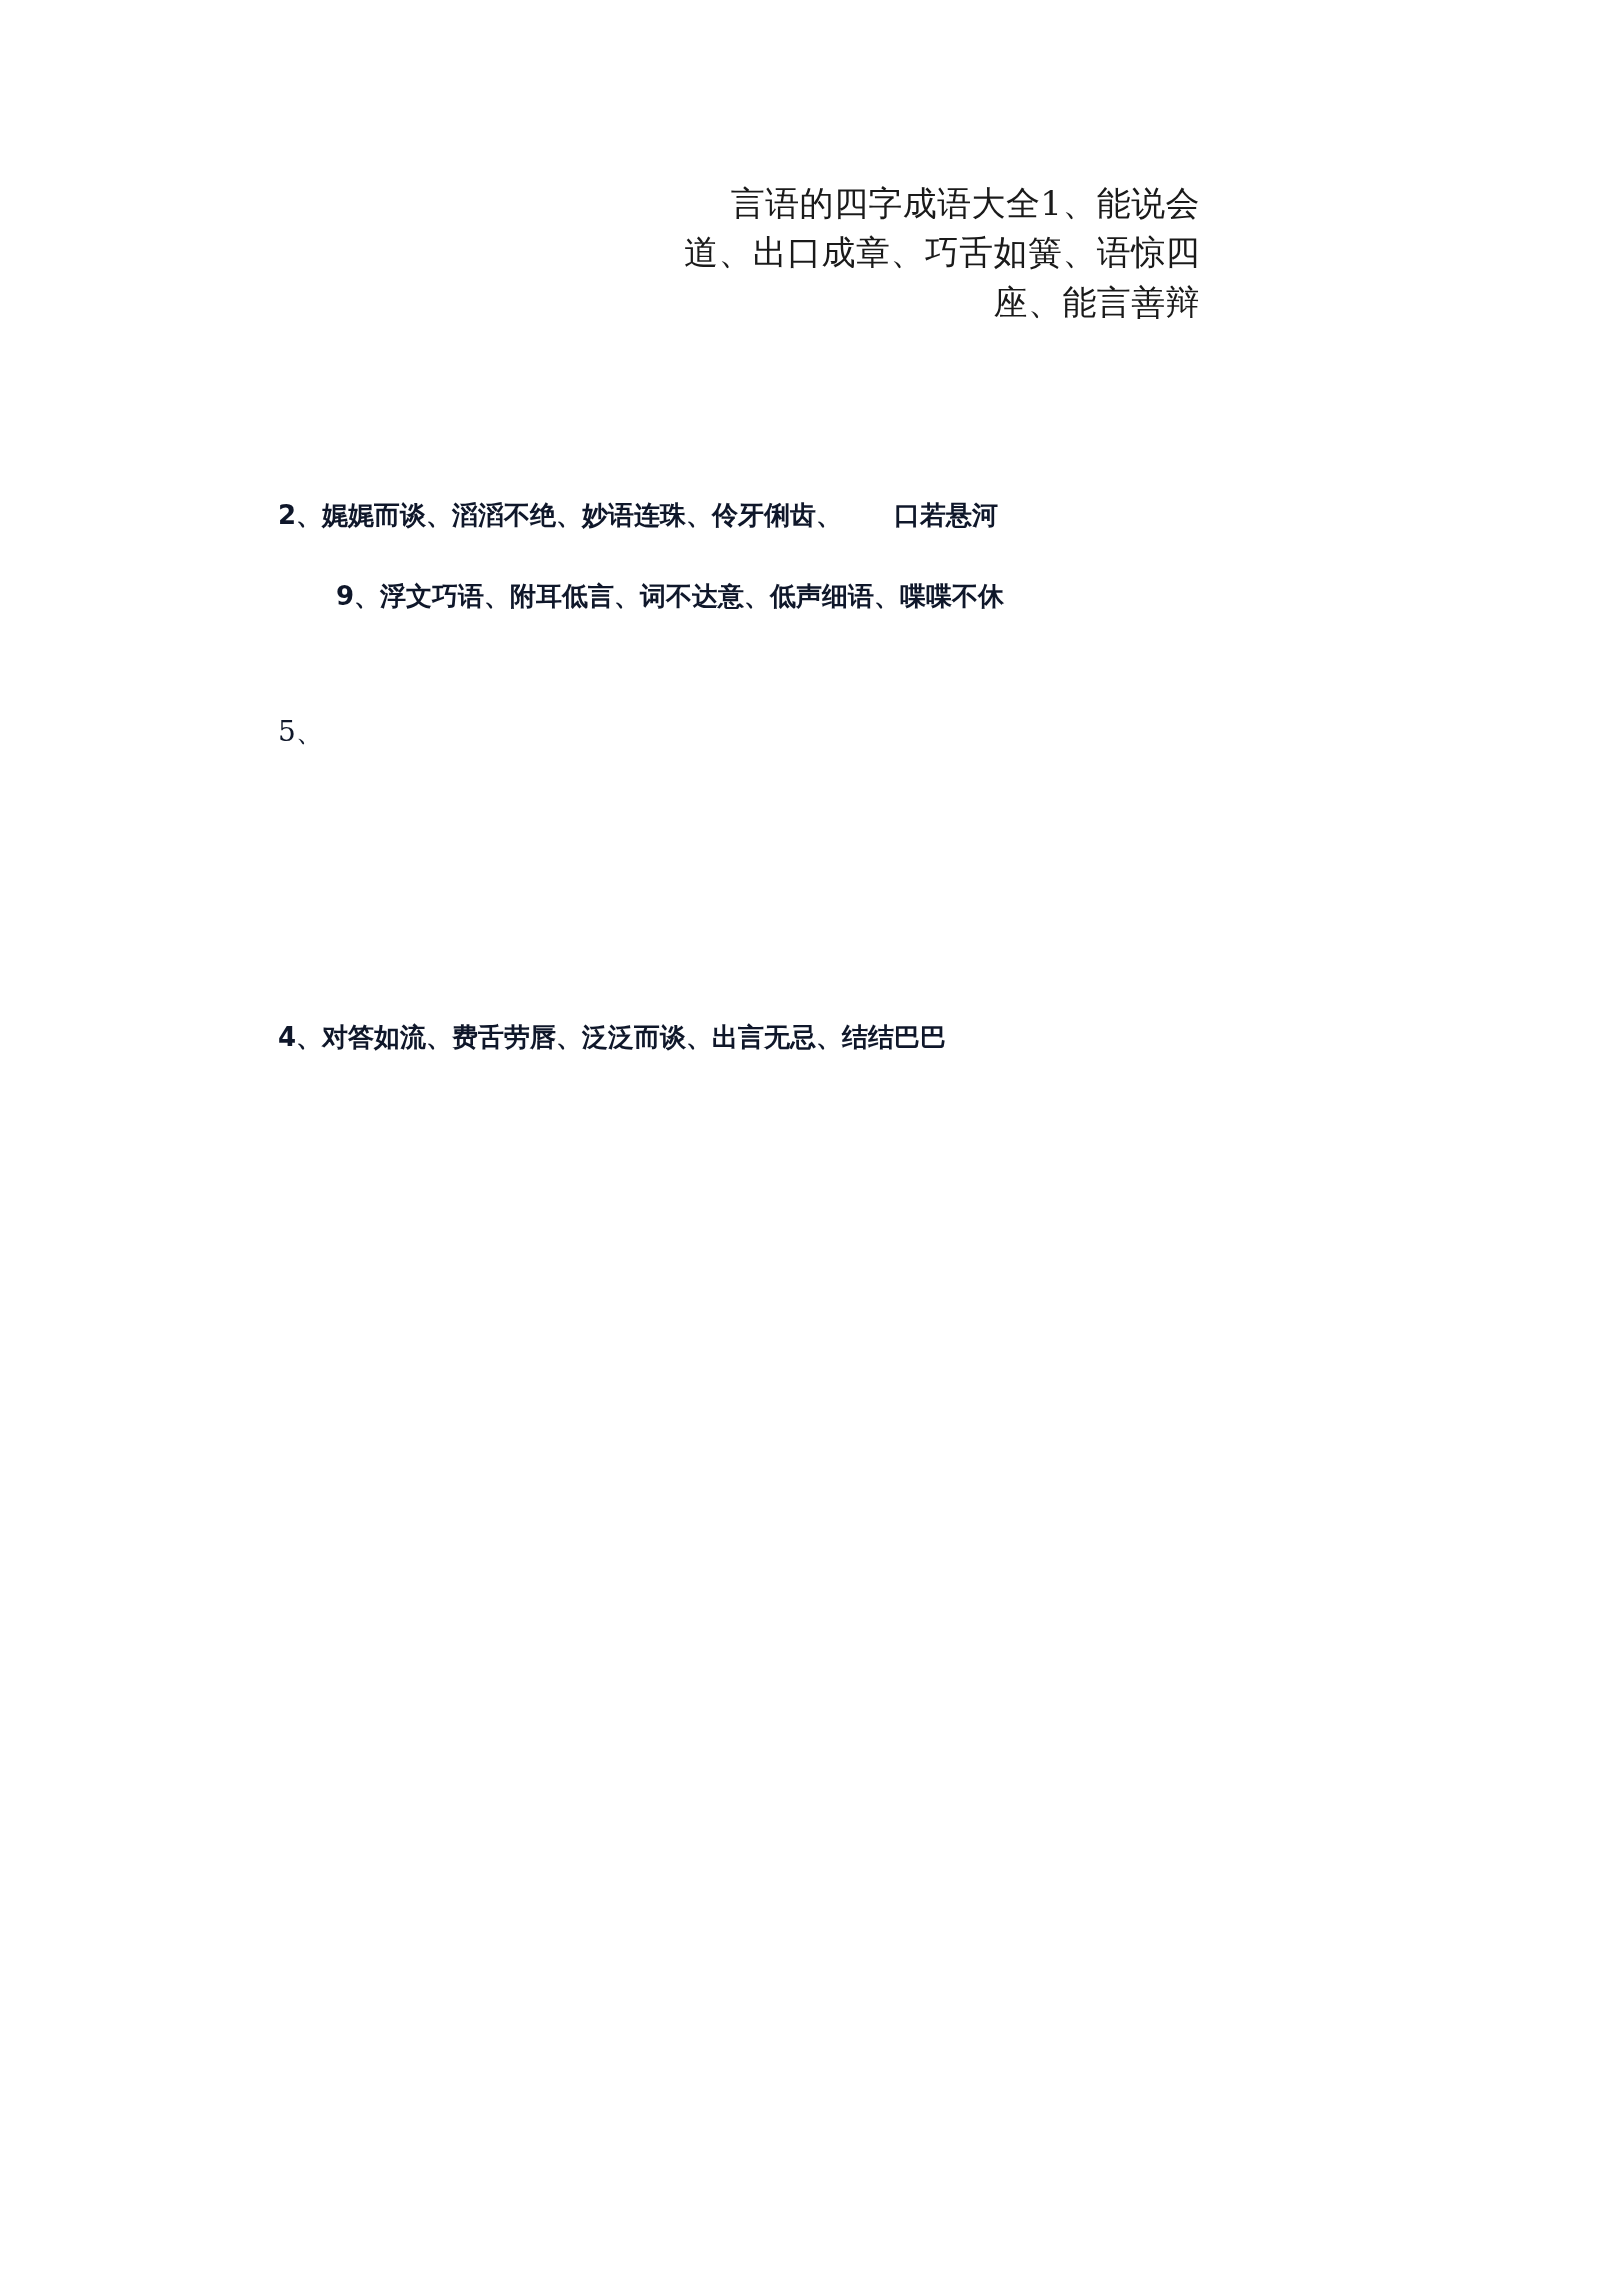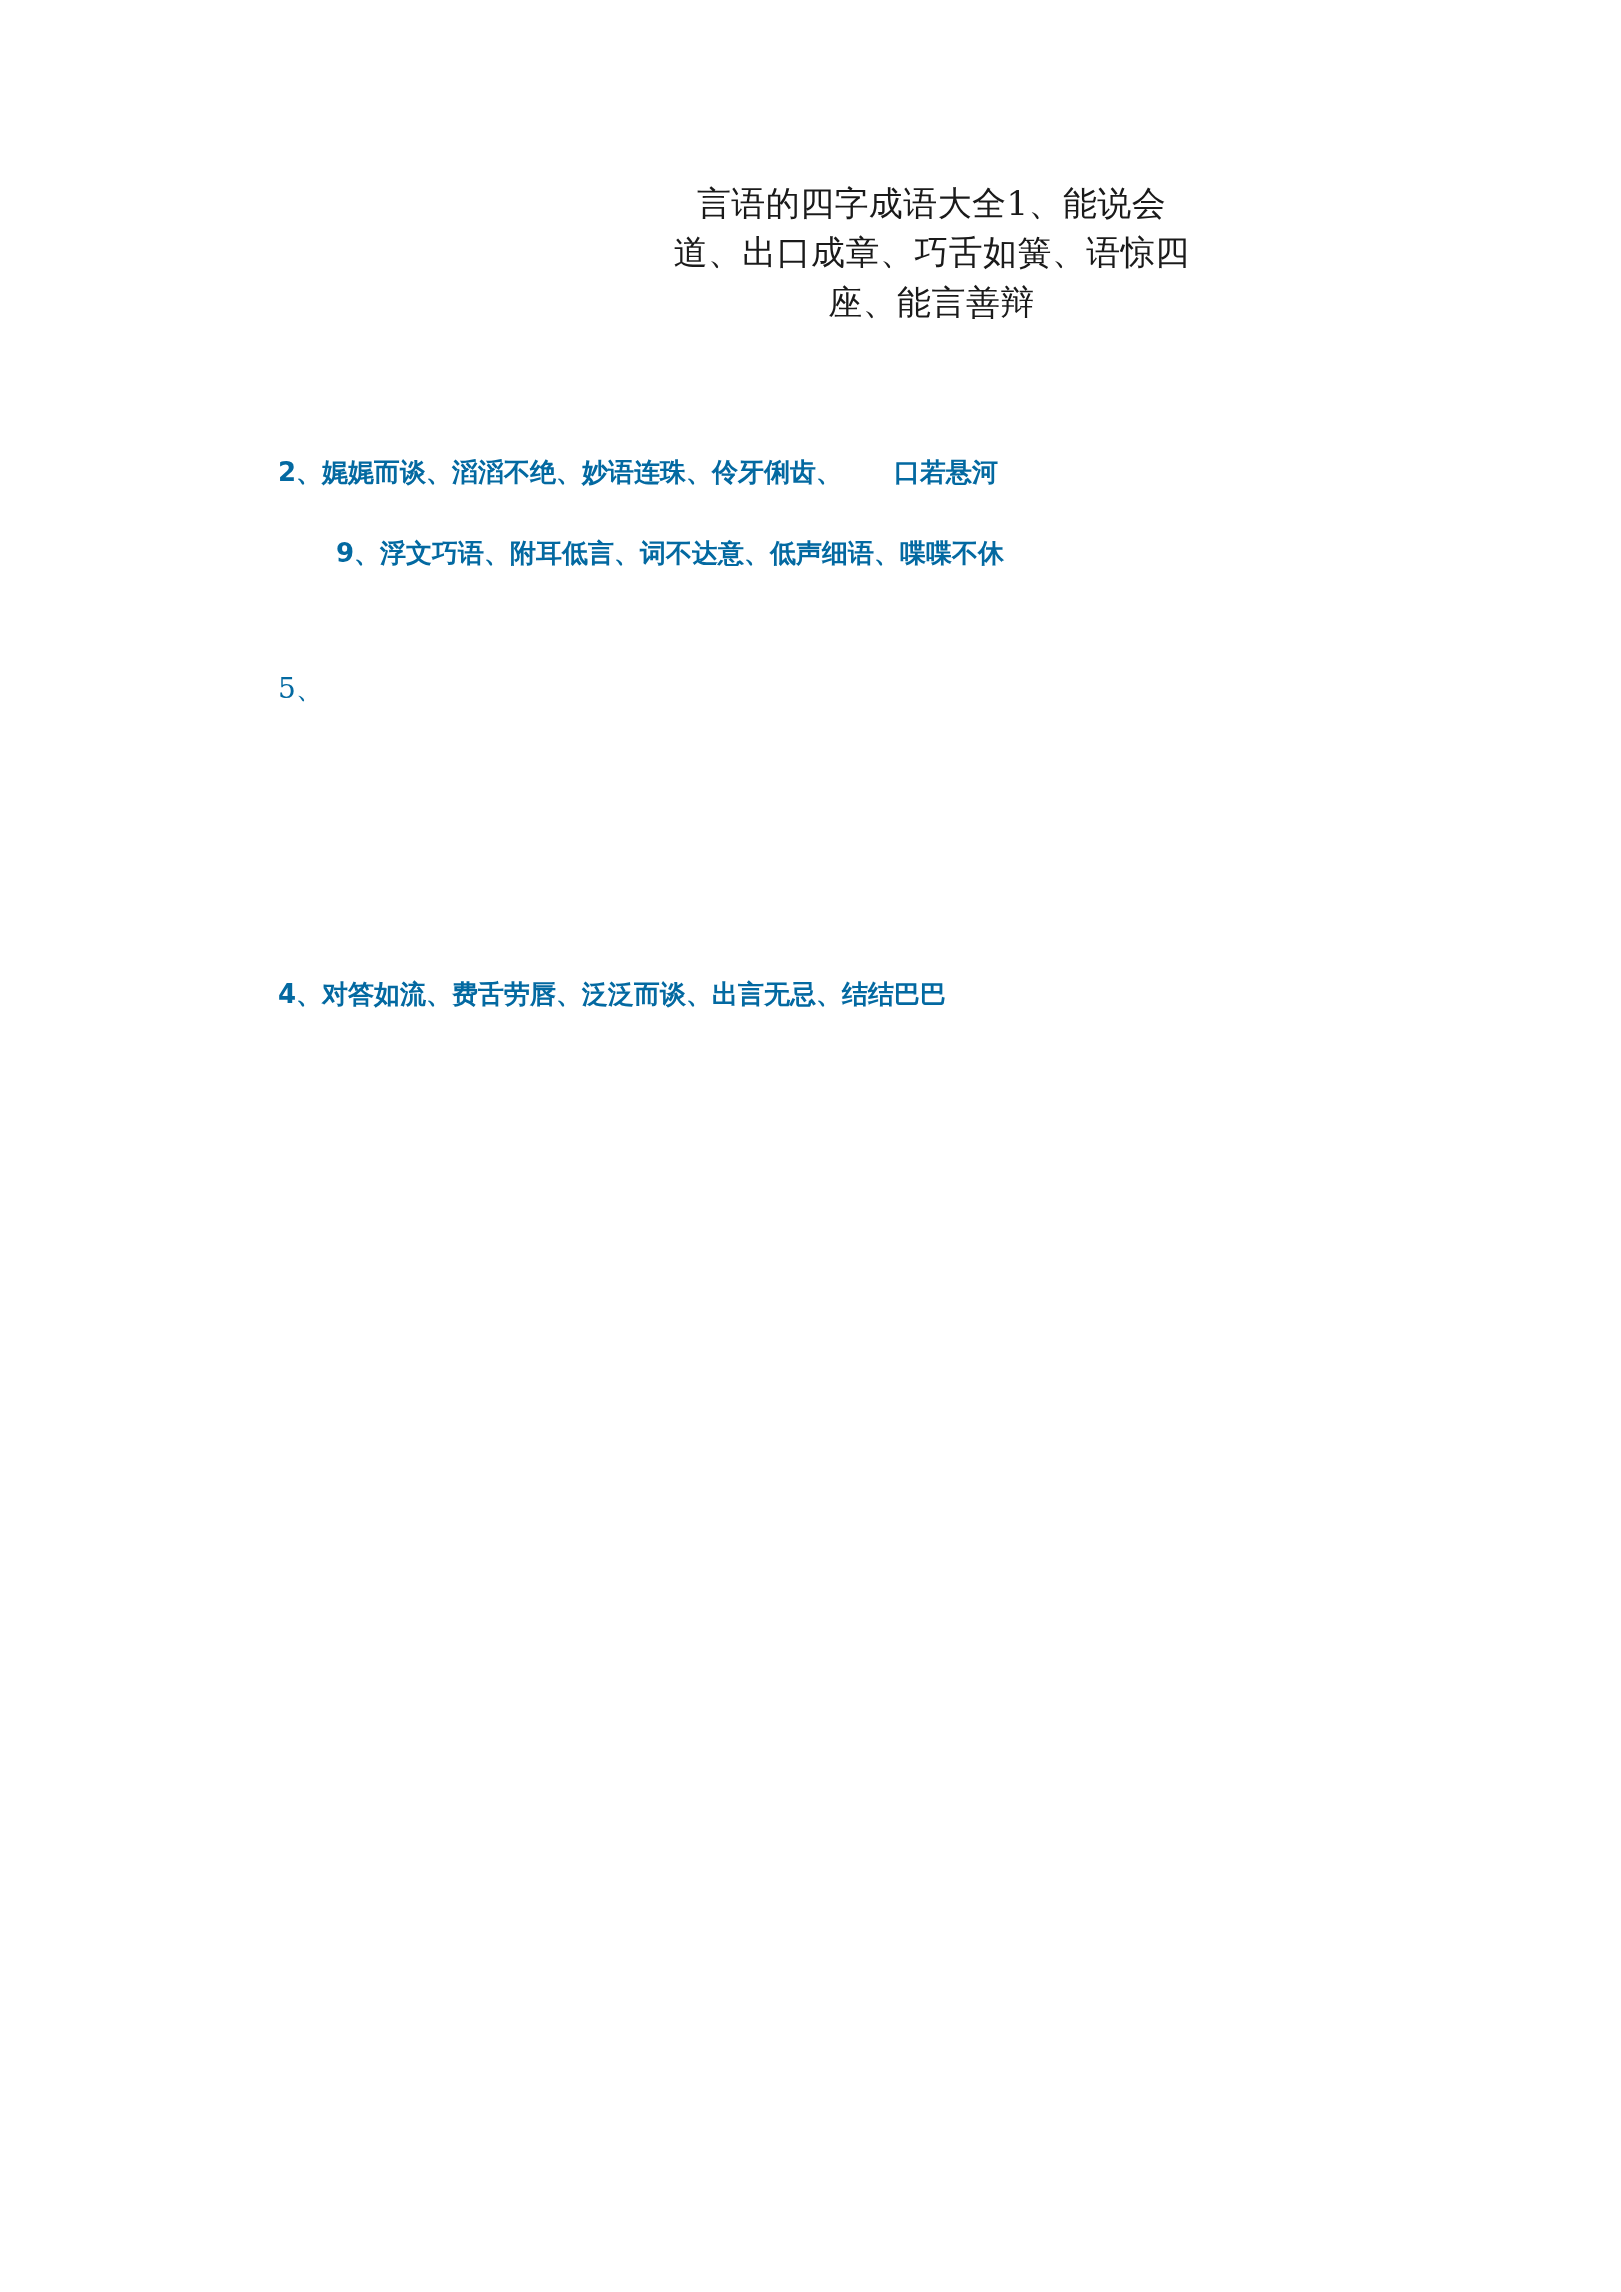--- a/index.html
+++ b/index.html
@@ -26,37 +26,38 @@
     left: 0;
     top: 0;
     width: 1622px;
   }
   
   .title-block {
     position: absolute;
     left: 663px;
     top: 179px;
     width: 537px;
-    text-align: center;
+    text-align: right;
     font-family: "DejaVu Serif", serif;
     font-size: 34px;
     line-height: 1.45;
     letter-spacing: 0.4px;
     color: #1a1a1a;
     white-space: pre-wrap;
   }
   
   .para {
     position: absolute;
     font-family: "DejaVu Sans", "Liberation Sans", sans-serif;
     font-size: 26px;
     line-height: 1.6;
-    color: #0369a1;
+    color: #0f172a;
     white-space: pre;
     font-weight: 600;
+    margin-top: 43px;
   }
   .p-item2 { left: 278px; top: 452px; }
   .p-item3 { left: 336px; top: 533px; }
   .p-item5 {
     left: 278px;
     top: 667px;
     font-family: "DejaVu Serif", serif;
     font-weight: 400;
     font-size: 28px;
   }

